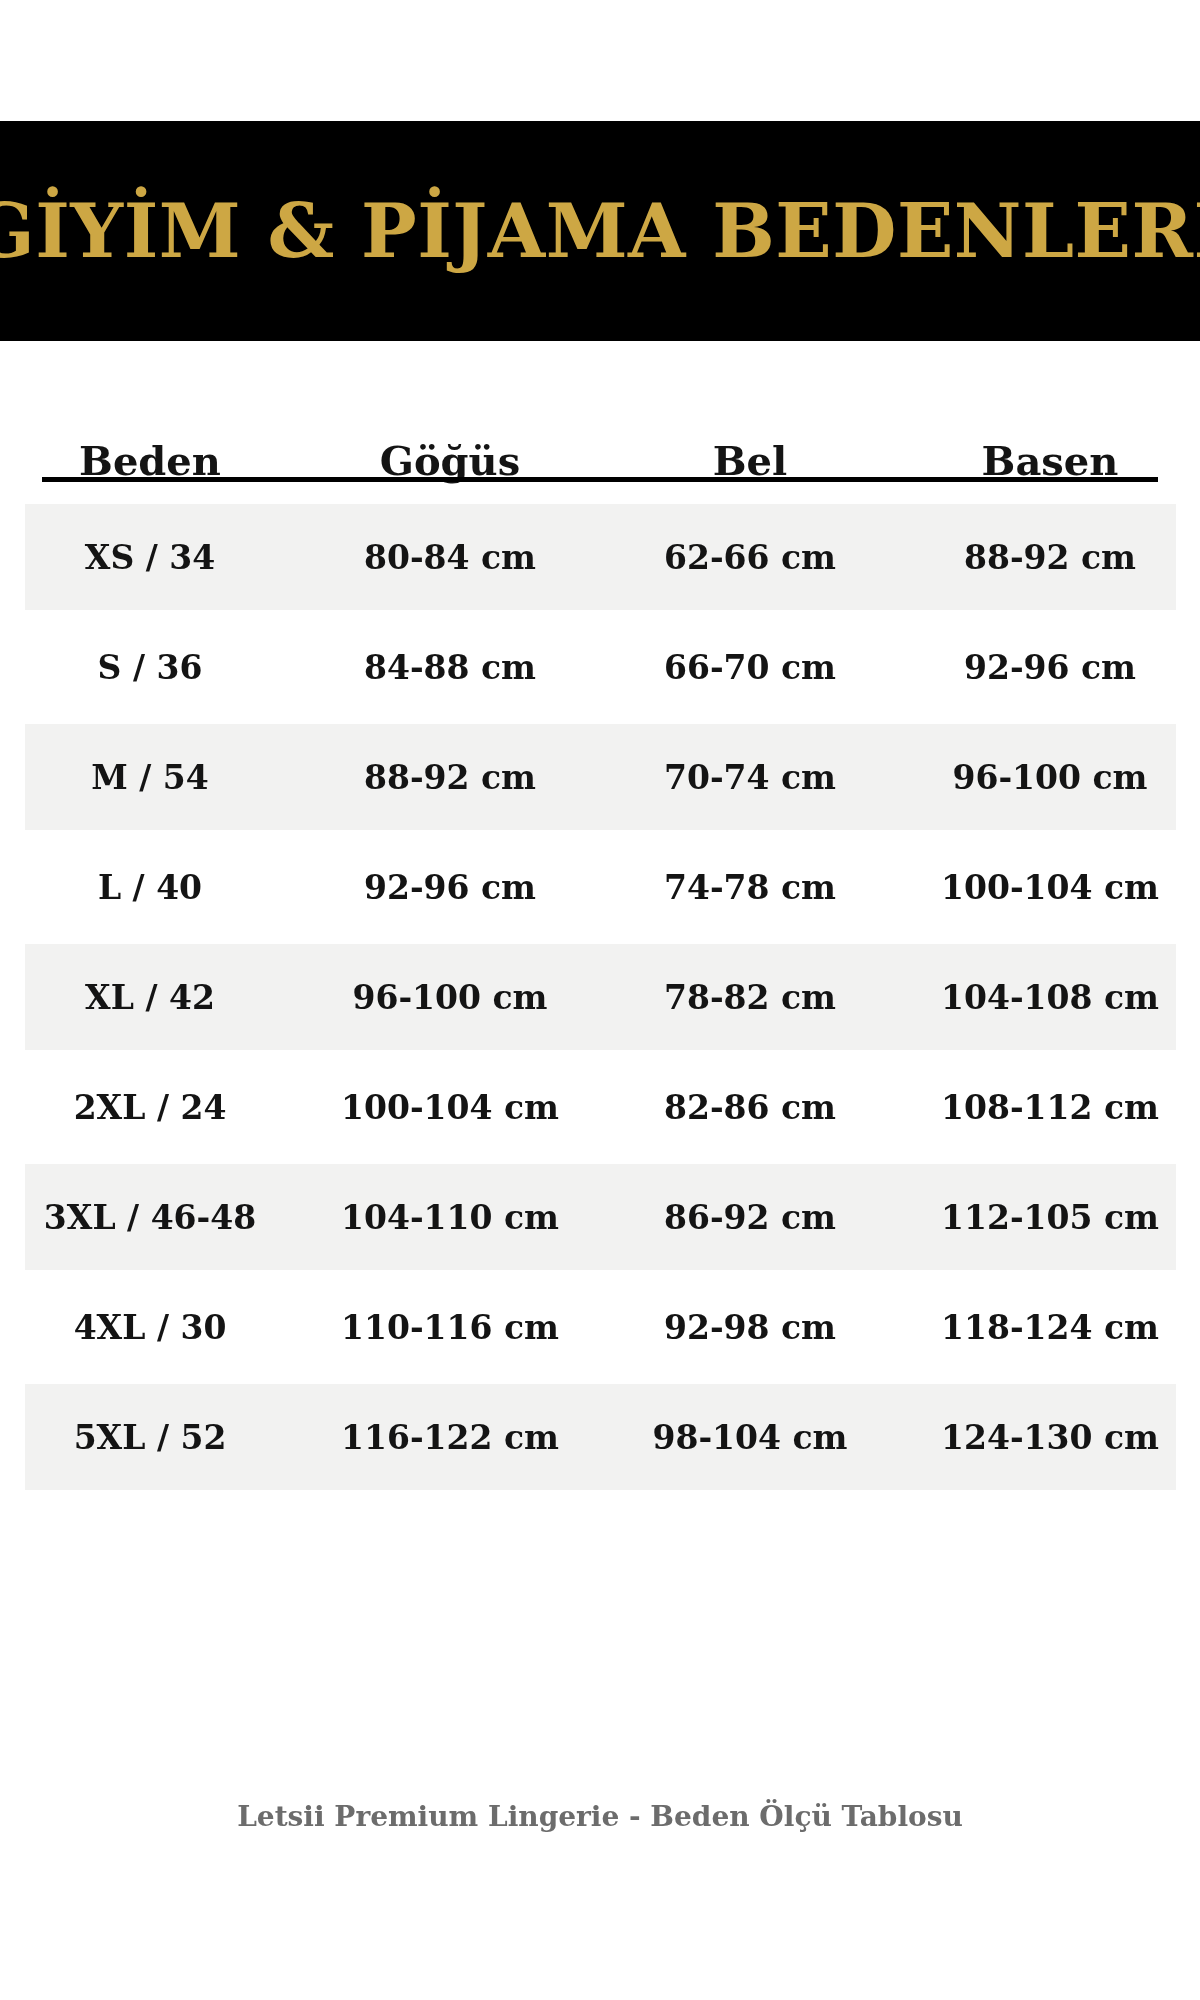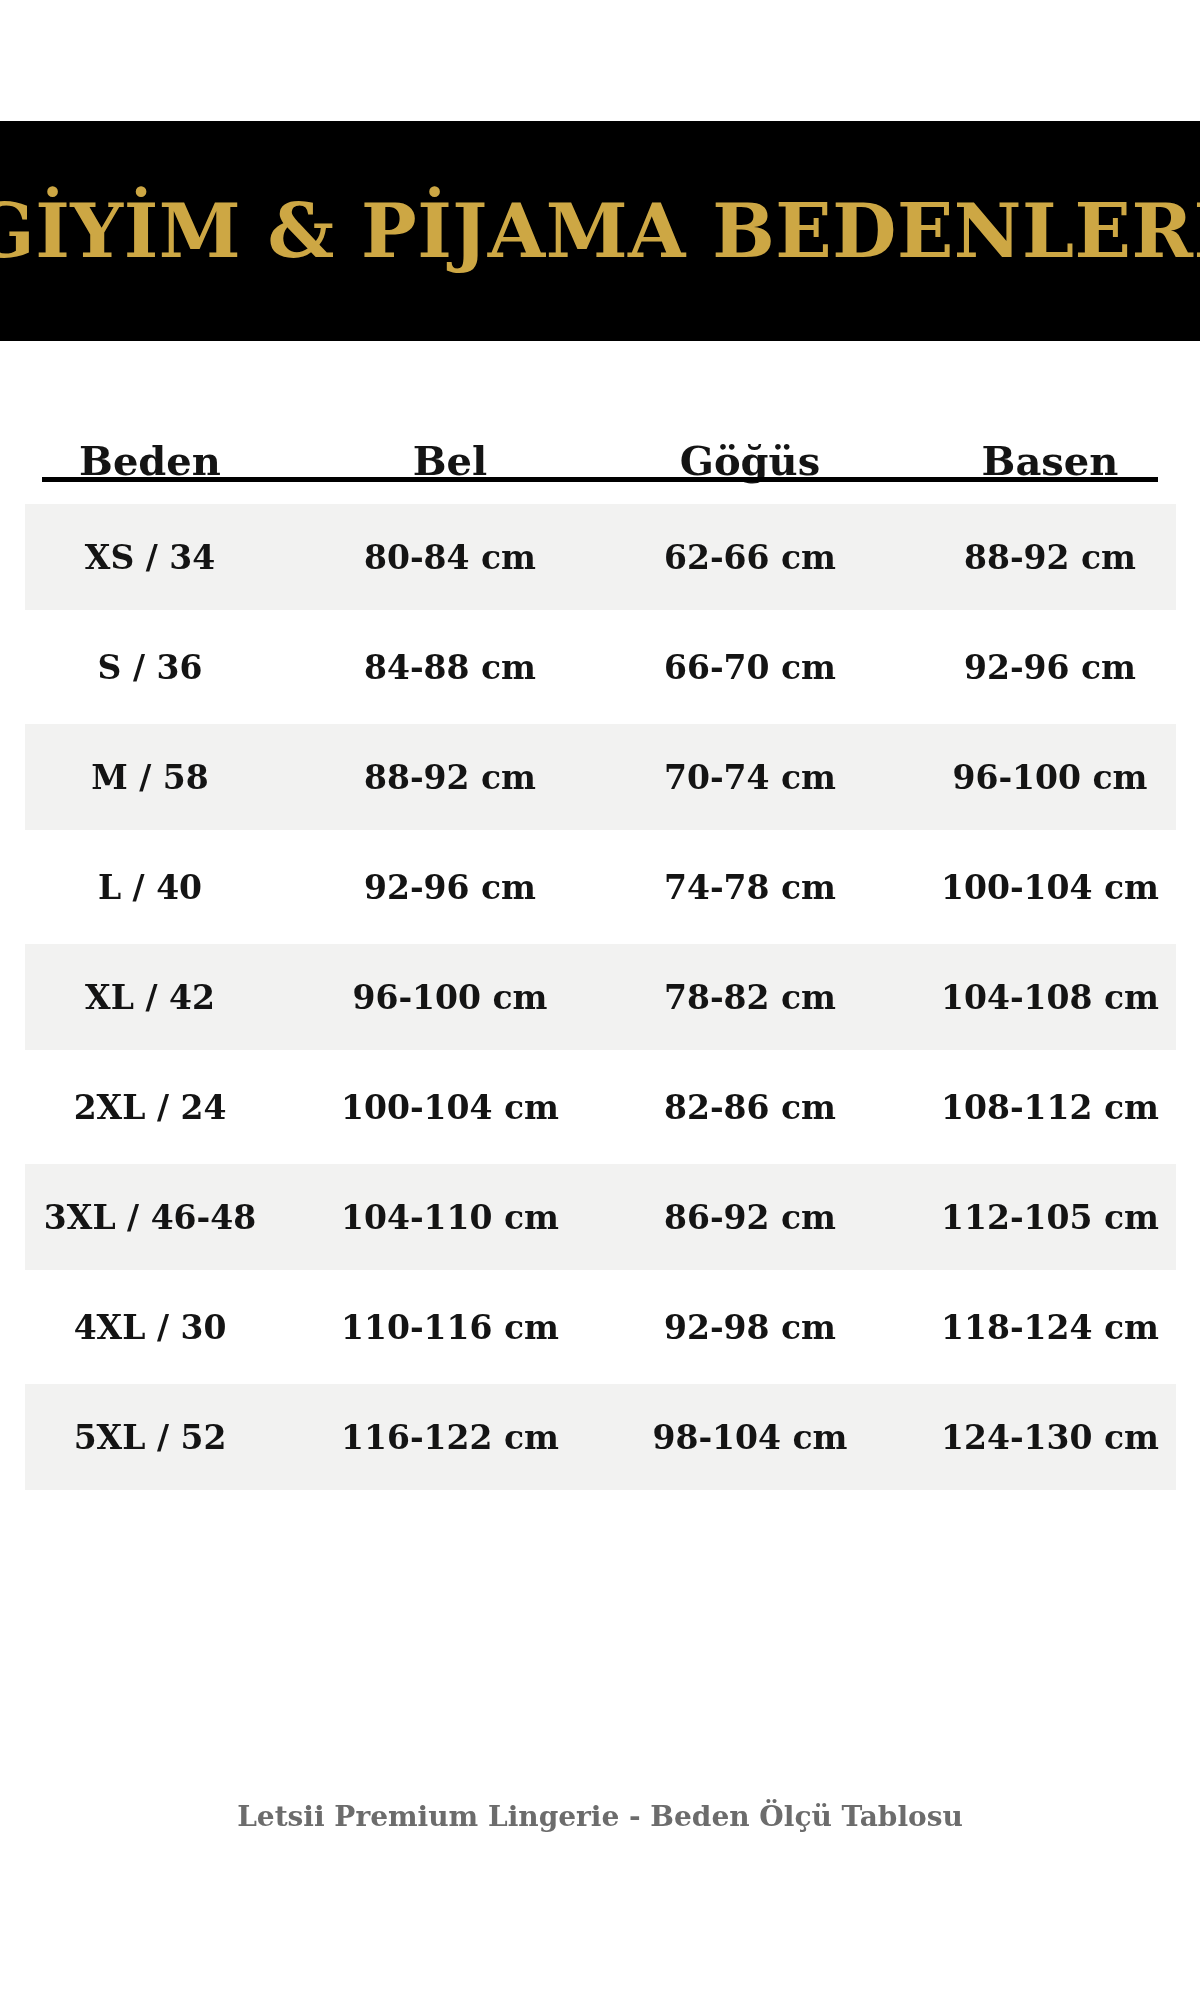--- a/index.html
+++ b/index.html
@@ -96,41 +96,41 @@
 
 <div class="page">
 
   <header class="banner">
     <h1 class="banner-title">GİYİM &amp; PİJAMA BEDENLERİ</h1>
   </header>
 
   <div>
     <div class="header-row">
       <div class="cell">Beden</div>
+      <div class="cell">Göğüs</div>
       <div class="cell">Bel</div>
-      <div class="cell">Göğüs</div>
       <div class="cell">Basen</div>
     </div>
     <div class="header-rule"></div>
 
     <div class="rows">
       <div class="row">
         <div class="cell">XS / 34</div>
         <div class="cell">80-84 cm</div>
         <div class="cell">62-66 cm</div>
         <div class="cell">88-92 cm</div>
       </div>
       <div class="row">
         <div class="cell">S / 36</div>
         <div class="cell">84-88 cm</div>
         <div class="cell">66-70 cm</div>
         <div class="cell">92-96 cm</div>
       </div>
       <div class="row">
-        <div class="cell">M / 58</div>
+        <div class="cell">M / 54</div>
         <div class="cell">88-92 cm</div>
         <div class="cell">70-74 cm</div>
         <div class="cell">96-100 cm</div>
       </div>
       <div class="row">
         <div class="cell">L / 40</div>
         <div class="cell">92-96 cm</div>
         <div class="cell">74-78 cm</div>
         <div class="cell">100-104 cm</div>
       </div>

